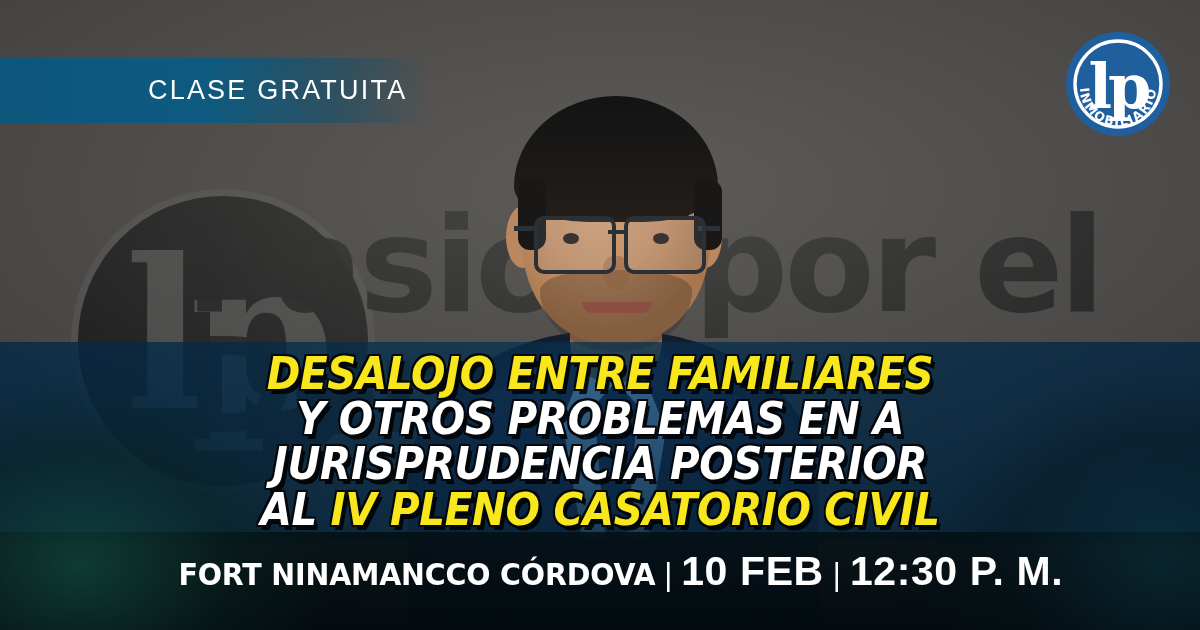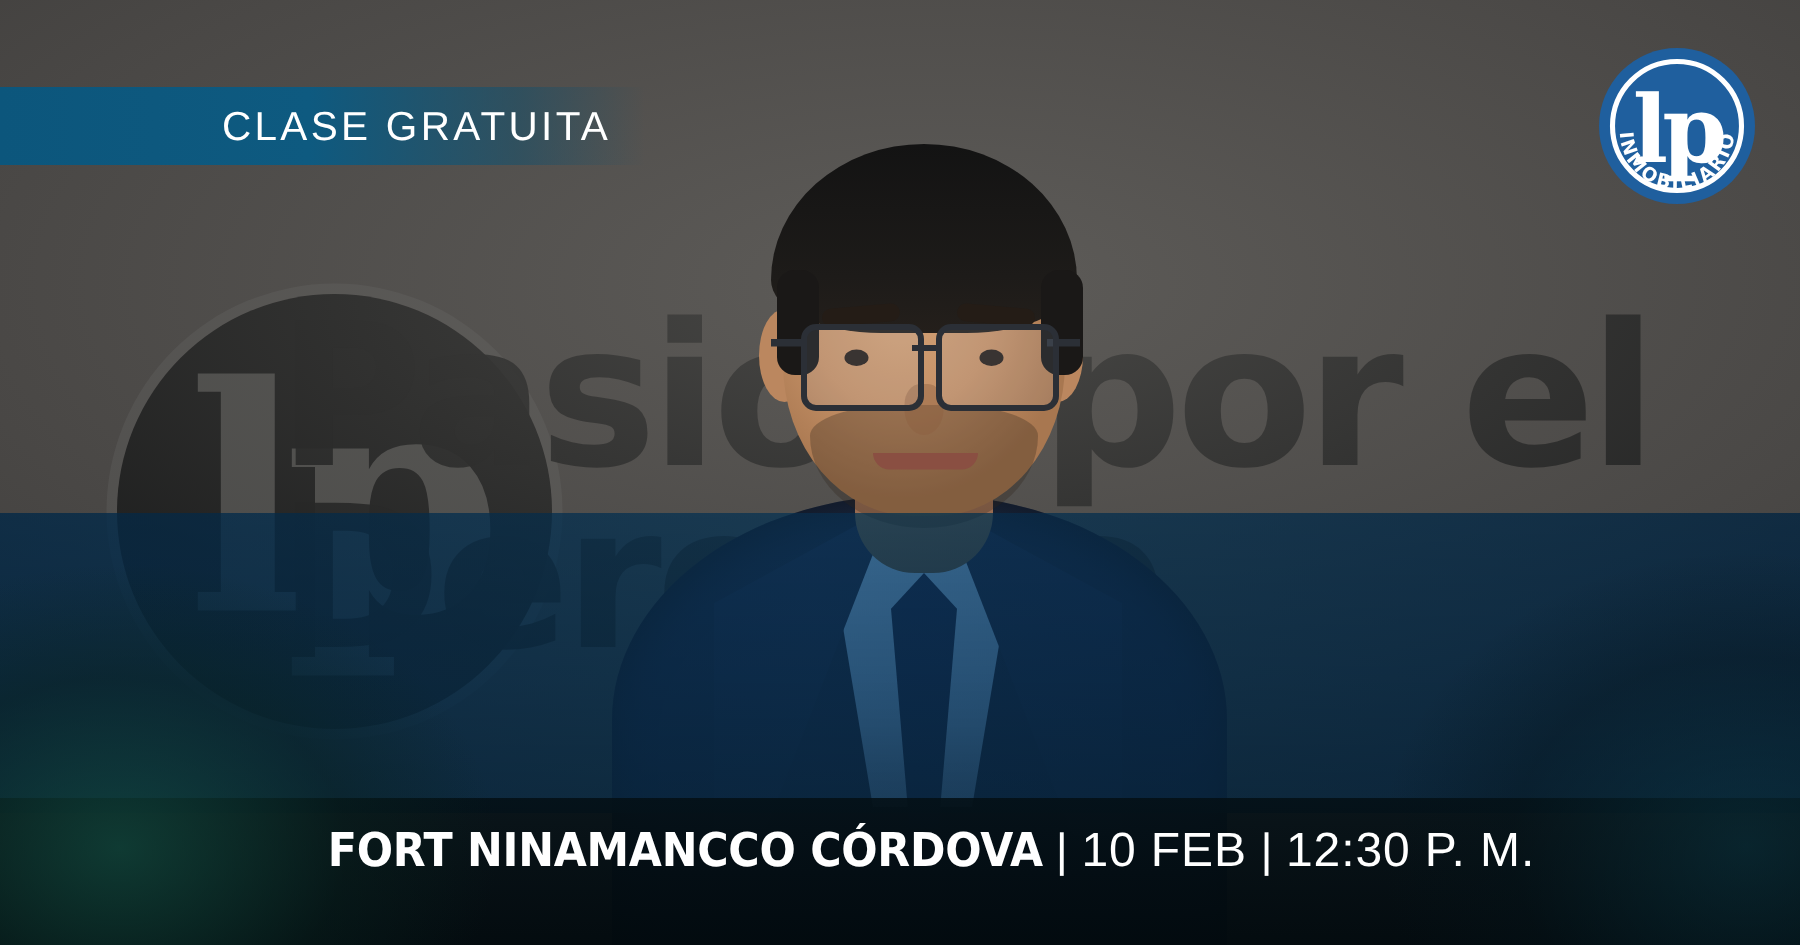--- a/index.html
+++ b/index.html
@@ -286,21 +286,21 @@
     position: absolute;
     right: -120px; bottom: -60px;
     width: 520px; height: 420px;
     background: radial-gradient(60% 60% at 70% 70%, rgba(10,52,64,0.55) 0%, rgba(4,20,26,0.35) 50%, rgba(0,0,0,0) 78%);
   }
 
   
   .ribbon {
     position: absolute;
     left: 0; top: 58px;
-    width: 430px; height: 52px;
+    width: 430px; height: 65px;
     background: linear-gradient(90deg, #0c567c 0%, #0e5a80 48%, rgba(20,80,108,0.55) 80%, rgba(40,70,85,0.0) 100%);
     display: flex;
     align-items: center;
   }
   .ribbon-label {
     margin-left: 148px;
     color: #ffffff;
     font-size: 27px;
     letter-spacing: 2.2px;
     font-weight: 400;
@@ -363,22 +363,22 @@
     transform-origin: right center;
   }
   .sp-sep {
     font-weight: 400;
     font-size: 31px;
     color: #ffffff;
     padding: 0 9px;
   }
   .sp-meta {
     font-family: "Liberation Sans", "DejaVu Sans", sans-serif;
-    font-weight: 400;
-    font-size: 32px;
+    font-weight: 700;
+    font-size: 41px;
     letter-spacing: 0.6px;
     color: #ffffff;
   }
 </style>
 </head>
 <body>
 
 <div id="poster">
 
   <div class="bg-base"></div>
@@ -437,18 +437,24 @@
       </defs>
       <circle cx="56" cy="56" r="52" fill="#1f5f9e"></circle>
       <circle cx="56" cy="56" r="43" fill="none" stroke="#ffffff" stroke-width="3.4"></circle>
       <text x="56" y="80" text-anchor="middle" font-family="'DejaVu Serif','Liberation Serif',serif" font-size="62" font-weight="bold" fill="#ffffff" letter-spacing="-4">lp</text>
       <text font-family="'DejaVu Sans','Liberation Sans',sans-serif" font-size="12.5" font-weight="bold" fill="#ffffff" letter-spacing="1.6">
         <textPath href="#arcpath" startOffset="50%" text-anchor="middle">INMOBILIARIO</textPath>
       </text>
     </svg>
   </div>
 
+  <div class="headline">
+    <span class="hl-line hl-yellow">DESALOJO ENTRE FAMILIARES</span>
+    <span class="hl-line hl-white">Y OTROS PROBLEMAS EN A</span>
+    <span class="hl-line hl-white">JURISPRUDENCIA POSTERIOR</span>
+    <span class="hl-line hl-white"><span class="swap-w">AL </span><span class="swap-y">IV PLENO CASATORIO CIVIL</span></span>
+  </div>
 
   <div class="speaker">
     <span class="sp-name">FORT NINAMANCCO CÓRDOVA</span><span class="sp-sep">|</span><span class="sp-meta">10 FEB</span><span class="sp-sep">|</span><span class="sp-meta">12:30 P. M.</span>
   </div>
 
 </div>
 
 </body></html>

